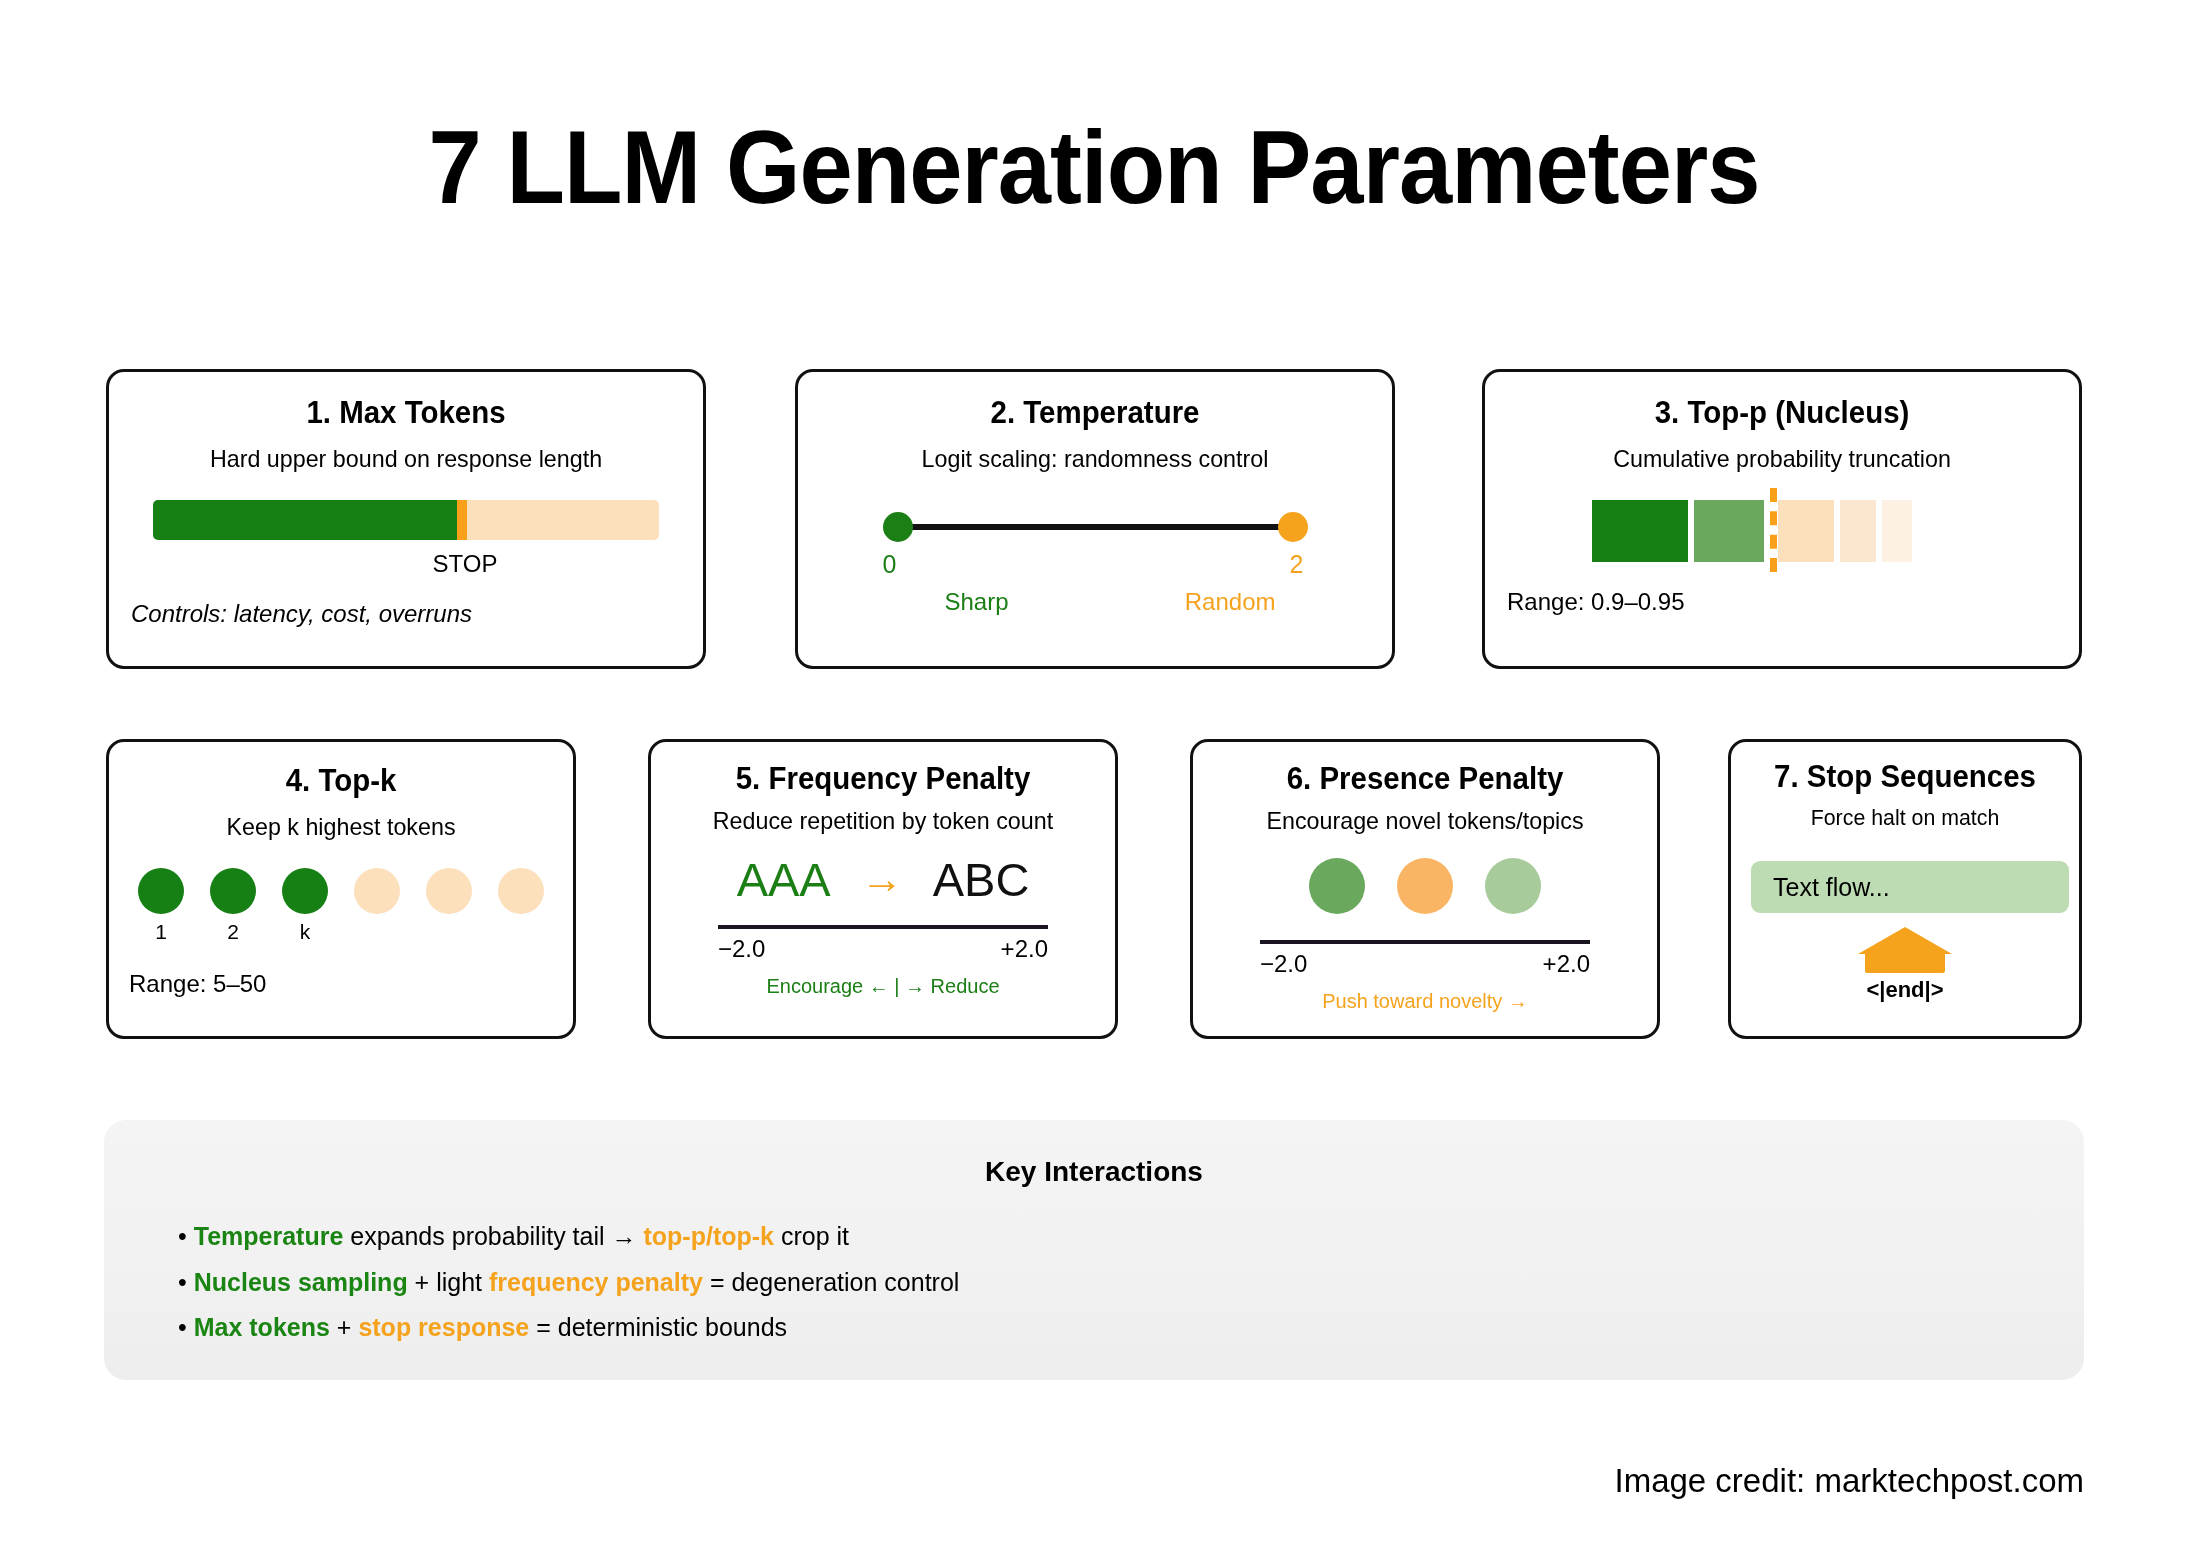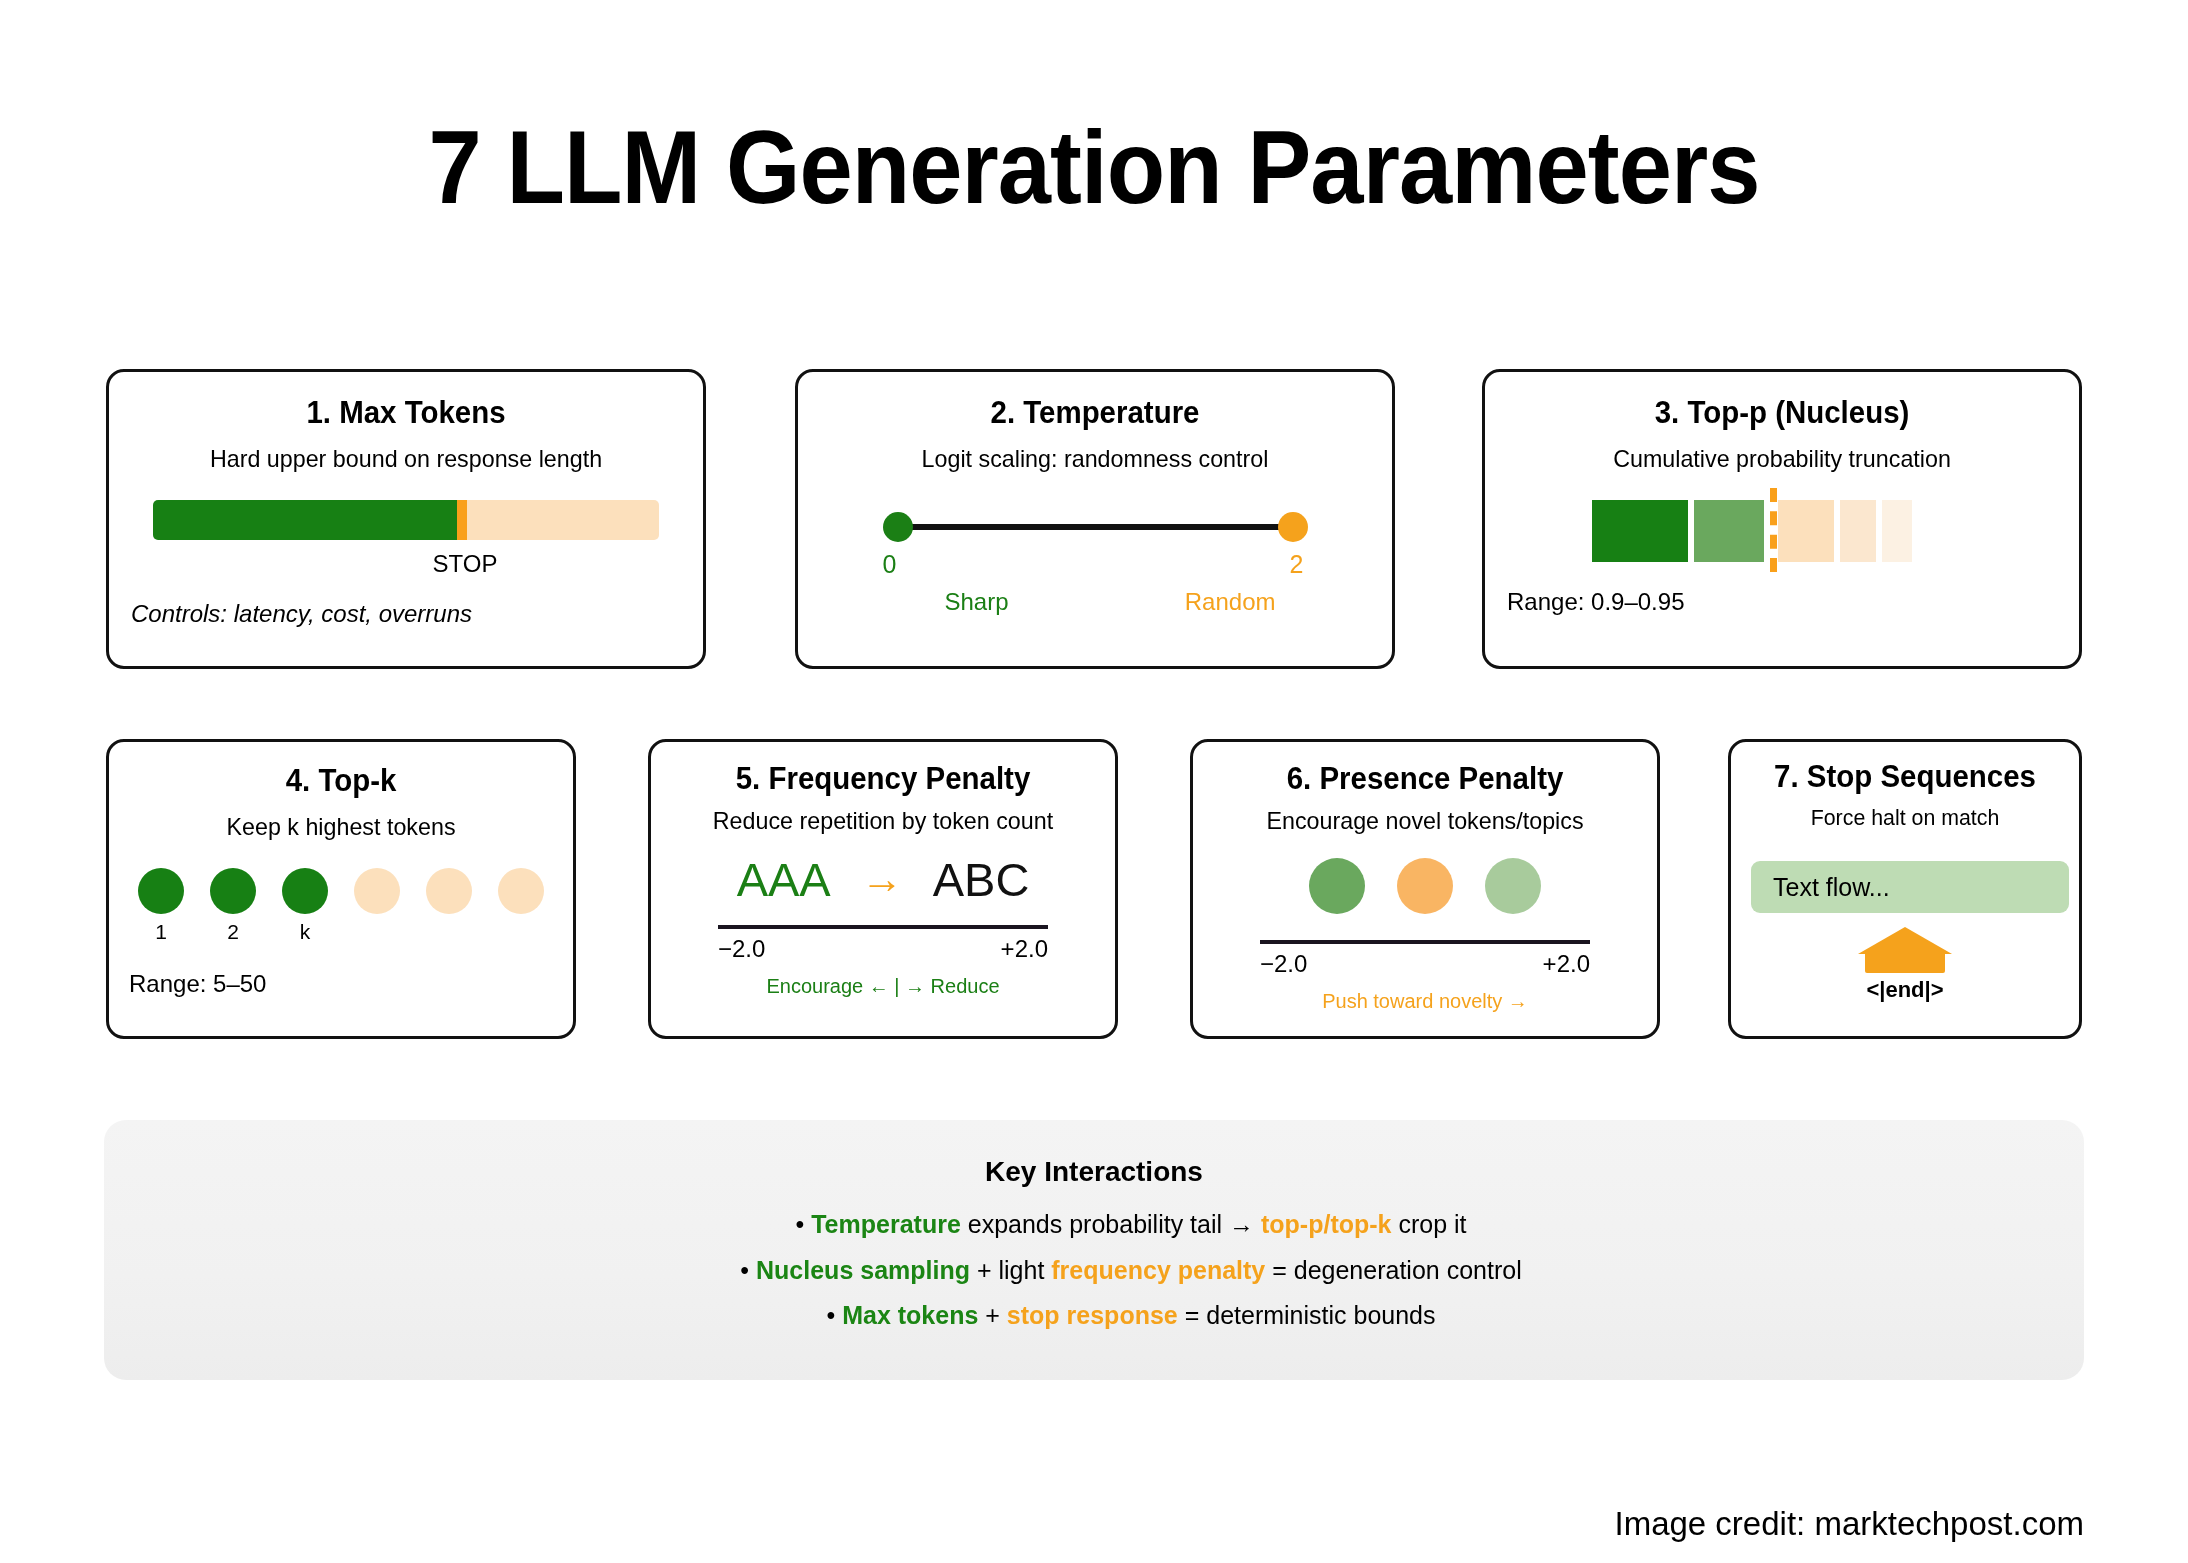--- a/index.html
+++ b/index.html
@@ -98,27 +98,27 @@
   .eject .bar{position:absolute;left:8px;right:8px;bottom:0;height:22px;background:#F5A21C;border-radius:2px;}
   .endtok{text-align:center;font-size:22px;font-weight:bold;margin-top:4px;}
 
   
   .key-panel{
     position:absolute;left:104px;top:1120px;width:1980px;height:260px;
     background:linear-gradient(180deg,#f4f4f4 0%,#f1f1f1 60%,#ededed 100%);
     border-radius:22px;
   }
   .key-title{text-align:center;font-weight:bold;font-size:28px;padding-top:36px;}
-  .key-list{margin:14px 0 0 74px;text-align:center;}
+  .key-list{margin:26px 0 0 74px;}
   .key-item{font-size:25px;line-height:1.82;}
   .g{color:#1B8514;font-weight:bold;}
   .o{color:#F5A21C;font-weight:bold;}
 
   .credit{
-    position:absolute;right:104px;top:1462px;font-size:33px;margin-top:43px;
+    position:absolute;right:104px;top:1462px;font-size:33px;
   }
 </style>
 </head>
 <body>
 
 <div class="page">
 
   <div class="main-title">7 LLM Generation Parameters</div>
 
   <div class="card" style="left:106px;top:369px;width:600px;height:300px;padding:24px 22px;">

